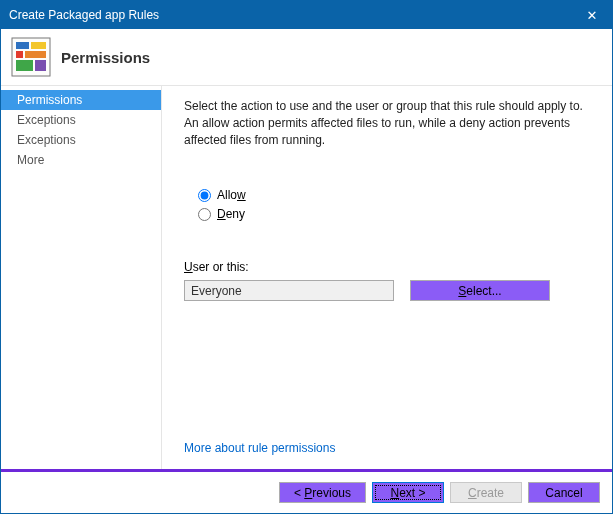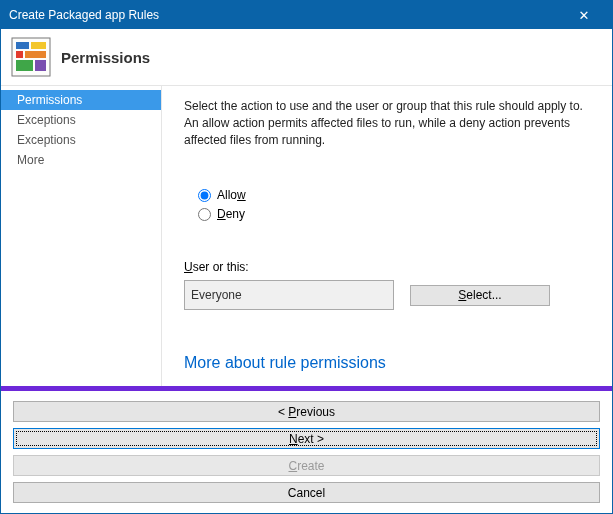--- a/index.html
+++ b/index.html
@@ -19,21 +19,21 @@
     flex-direction: column;
     background: #fff;
   }
   .titlebar {
     height: 28px;
     background: #0a63a8;
     color: #fff;
     display: flex;
     align-items: center;
     justify-content: space-between;
-    padding: 0 8px 0 8px;
+    padding: 0 0 0 8px;
     font-size: 12px;
   }
   .titlebar .close {
     width: 40px;
     height: 28px;
     display: flex;
     align-items: center;
     justify-content: center;
     color: #fff;
     font-size: 13px;
@@ -110,67 +110,66 @@
     margin: 0 6px 0 0;
   }
   .ug-label { margin-top: 6px; margin-bottom: 6px; font-size: 12px; }
   .ug-row {
     display: flex;
     gap: 16px;
     align-items: center;
   }
   .ug-input {
     width: 210px;
-    height: 30px;
+    height: 21px;
     border: 1px solid #a9a9a9;
     background: #f0f0f0;
     padding: 0 6px;
     font-family: inherit;
     font-size: 12px;
     box-sizing: border-box;
     color: #333;
   }
   .btn {
     height: 21px;
     min-width: 72px;
     padding: 0 14px;
     font-family: inherit;
     font-size: 12px;
-    background: #e5e5e5;
+    background: #8b5cf6;
     border: 1px solid #adadad;
     cursor: pointer;
     box-sizing: border-box;
   }
   .btn-wide { min-width: 140px; }
   .btn-default {
     border: 1px solid #0078d7;
     outline: 1px dotted #000;
     outline-offset: -4px;
   }
   .btn[disabled] {
     color: #9a9a9a;
     background: #e8e8e8;
     border: 1px solid #c9c9c9;
     cursor: default;
   }
   .more-link {
     color: #0066cc;
-    font-size: 16px;
+    font-size: 12px;
     margin-top: auto;
     margin-bottom: 6px;
     cursor: pointer;
   }
   .footer {
-    border-top: 5px solid #6d28d9;
+    border-top: 3px solid #6d28d9;
     padding: 10px 12px;
     display: flex;
     justify-content: flex-end;
     gap: 6px;
     background: #fff;
-    flex-direction: column;
   }
   .underline-hotkey { text-decoration: underline; }
 </style>
 </head>
 <body>
 
 <div class="window">
 
   <div class="titlebar">
     <span>Create Packaged app Rules</span>

